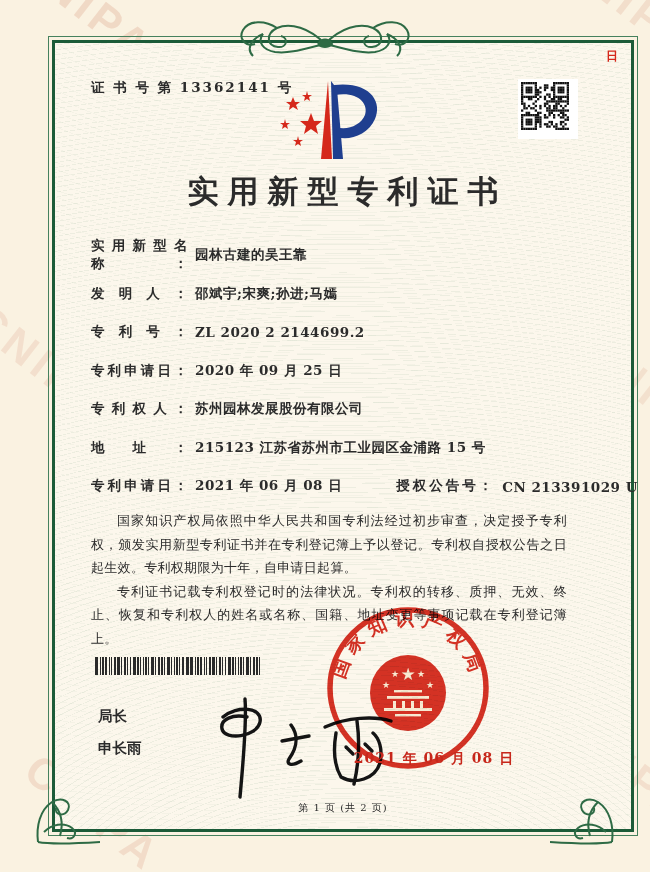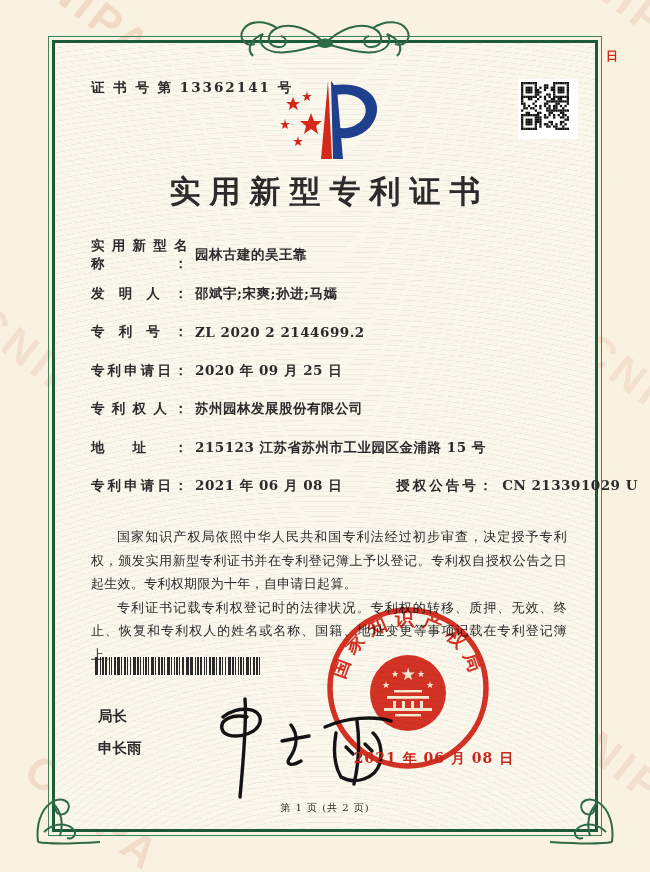--- a/index.html
+++ b/index.html
@@ -13,21 +13,21 @@
   .wm{
     position:absolute;font-family:"Liberation Sans",sans-serif;
     font-weight:bold;font-size:44px;letter-spacing:5px;
     color:#dca188;transform:rotate(38deg);pointer-events:none;z-index:1;
     user-select:none;white-space:nowrap;
   }
   
   .frame{
     position:absolute;left:52px;top:40px;width:540px;height:786px;
     border:3px solid #1c5b38;outline:1px solid #45815d;outline-offset:3px;
-    background:#fcf7ec;z-index:2;
+    background:#fcf7ec;z-index:2;padding-left:36px;
   }
   .frame::before{ 
     content:"";position:absolute;inset:0;
     background:
       repeating-radial-gradient(ellipse 140% 70% at 50% 118%,rgba(105,150,115,.10) 0 1px,transparent 1px 7px),
       repeating-radial-gradient(ellipse 160% 80% at 50% -30%,rgba(105,150,115,.05) 0 1px,transparent 1px 9px);
     pointer-events:none;
   }
   .ornament{position:absolute;z-index:4;pointer-events:none;}
   .orn-top{left:50%;top:14px;transform:translateX(-50%);}
@@ -43,26 +43,26 @@
     font-size:31px;font-weight:700;letter-spacing:9px;z-index:3;text-indent:9px;
   }
   
   .fields{position:absolute;left:36px;top:193px;width:474px;z-index:3;}
   .frow{height:38.5px;display:flex;align-items:center;font-size:13.5px;font-weight:600;letter-spacing:.5px;}
   .flabel{
     display:inline-block;width:97px;flex:none;
     text-align:justify;text-align-last:justify;
   }
   .fval{padding-left:7px;white-space:nowrap;}
-  .grant-right{display:flex;align-items:flex-start;margin-left:54px;}
+  .grant-right{display:flex;align-items:flex-end;margin-left:54px;}
   .grant-right .flabel{width:auto;letter-spacing:3px;}
   
   .body-text{
     position:absolute;left:36px;top:466px;width:476px;z-index:3;
-    font-size:13px;line-height:23.5px;text-align:justify;letter-spacing:.3px;margin-top:16px;
+    font-size:13px;line-height:23.5px;text-align:justify;letter-spacing:.3px;
   }
   .body-text p{margin:0;text-indent:2em;}
   
   .barcode{position:absolute;left:40px;top:614px;z-index:3;}
   
   .sig-title{position:absolute;left:43px;top:664px;font-size:14.5px;font-weight:700;z-index:3;font-family:"DejaVu Sans",sans-serif;}
   .sig-name{position:absolute;left:43px;top:696px;font-size:14.5px;font-weight:700;z-index:3;font-family:Liberation Mono, monospace;}
   .sig-hand{position:absolute;left:132px;top:644px;z-index:3;}
   
   .seal{position:absolute;left:323px;top:603px;z-index:5;opacity:.95;mix-blend-mode:multiply;}

